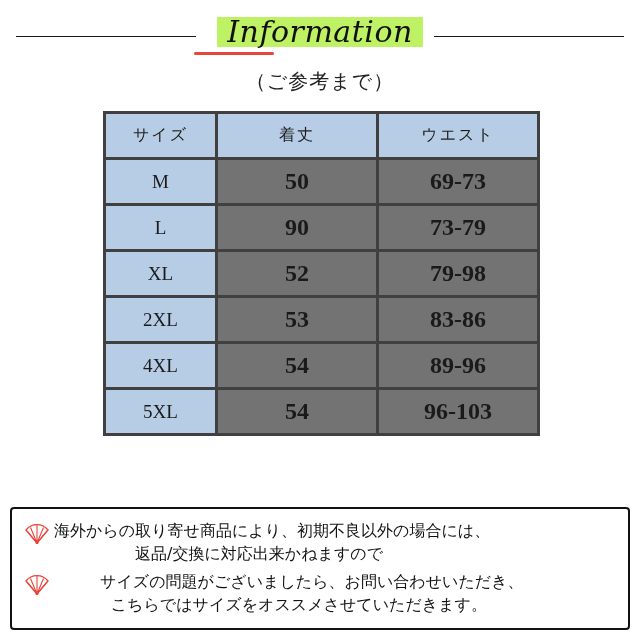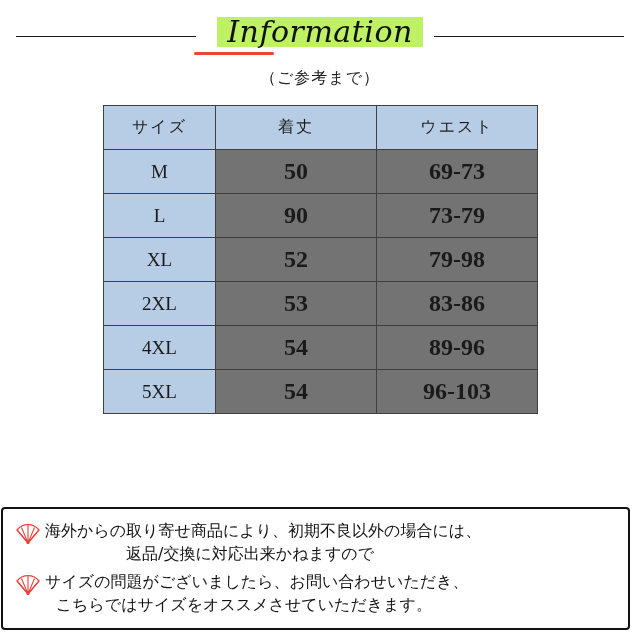--- a/index.html
+++ b/index.html
@@ -58,39 +58,39 @@
     width: 80px;
     height: 3px;
     background: #e8453c;
     border-radius: 2px;
     z-index: 3;
   }
 
   .subtitle {
     text-align: center;
     font-family: "DejaVu Sans", sans-serif;
-    font-size: 16px;
+    font-size: 20px;
     color: #222222;
     margin-top: 6px;
     letter-spacing: 1px;
   }
 
   
   .table-wrap {
     margin: 16px auto 0;
     width: 434px;
   }
   table.size-table {
     border-collapse: collapse;
     width: 100%;
     table-layout: fixed;
   }
   table.size-table th,
   table.size-table td {
-    border: 1px solid #404040;
+    border: 3px solid #404040;
     text-align: center;
     height: 43px;
     font-size: 18px;
     font-family: "Liberation Serif", serif;
     color: #1a1a1a;
     padding: 0;
   }
   table.size-table th {
     background: #b7cde6;
     font-weight: normal;
@@ -107,35 +107,35 @@
     font-size: 24px;
     font-weight: bold;
   }
   table.size-table col.c1 { width: 112px; }
   table.size-table col.c2 { width: 161px; }
   table.size-table col.c3 { width: 161px; }
 
   
   .notice {
     position: absolute;
-    left: 1px;
+    left: 10px;
     right: 10px;
     bottom: 10px;
     border: 2px solid #111111;
     border-radius: 4px;
     padding: 10px 12px 12px 12px;
     box-sizing: border-box;
     background: #ffffff;
   }
   .notice-row {
     display: flex;
     align-items: flex-start;
     margin-bottom: 4px;
   }
-  .notice-row:last-child { margin-bottom: 0; }
+  .notice-row:last-child { margin-bottom: 0; gap: 46px; }
   .fan-icon {
     flex: 0 0 auto;
     width: 26px;
     height: 22px;
     margin-right: 4px;
     margin-top: 3px;
   }
   .notice-text {
     font-family: "DejaVu Sans", sans-serif;
     font-size: 16px;

